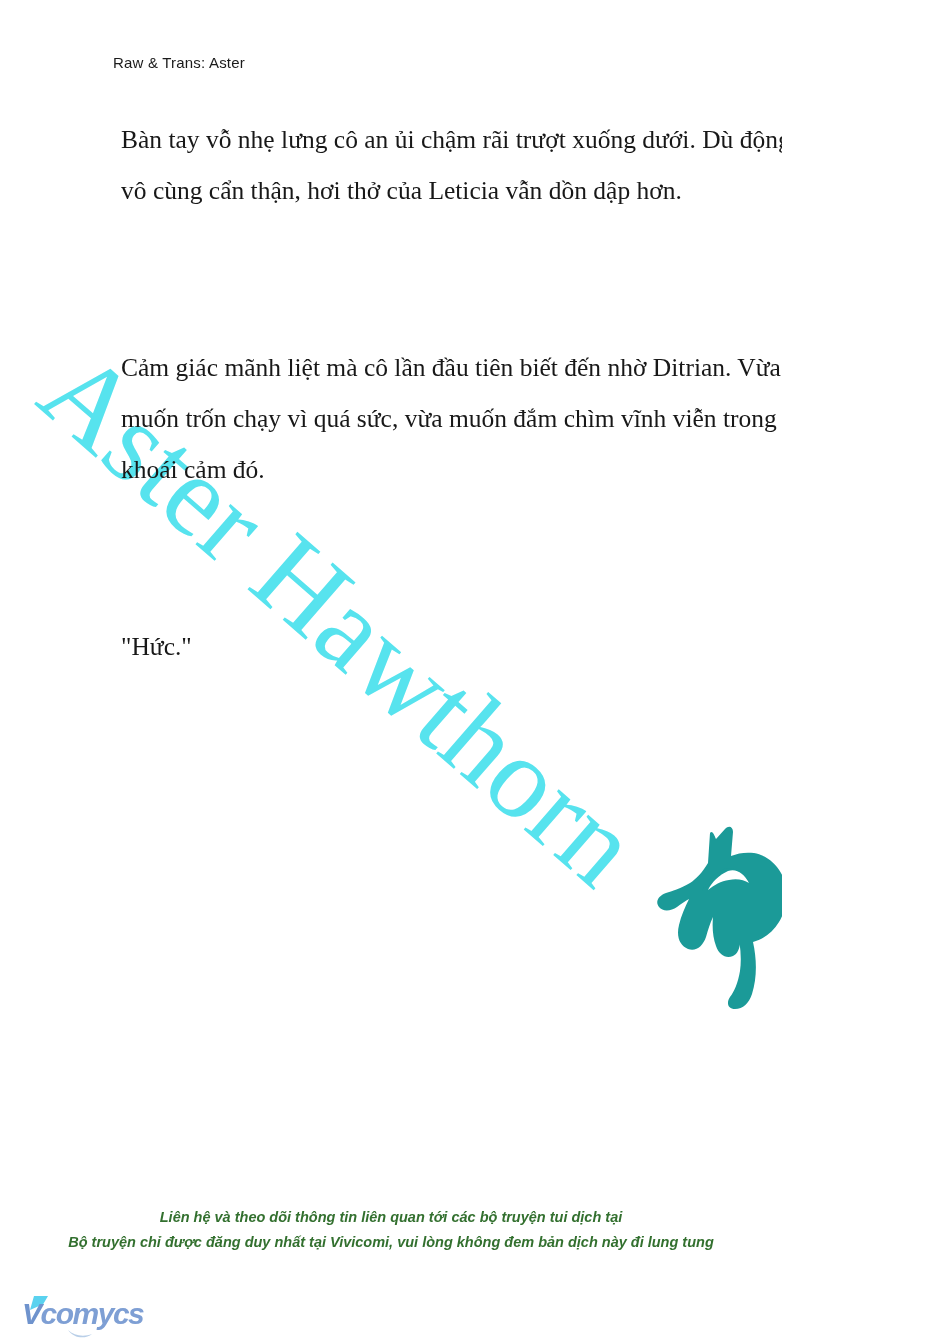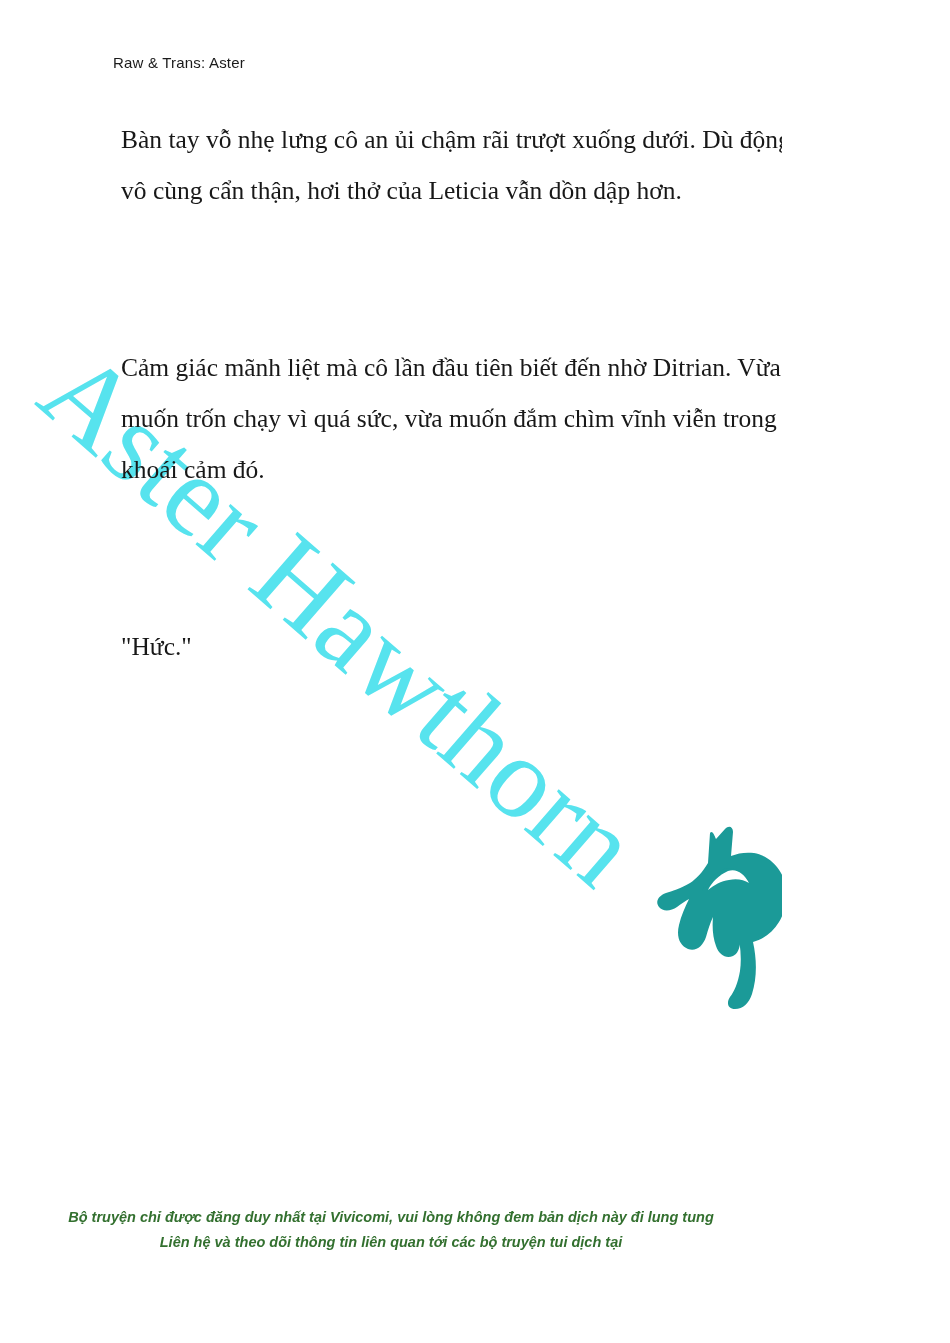--- a/index.html
+++ b/index.html
@@ -186,18 +186,27 @@
     <p class="spacer"></p>
     <p class="spacer"></p>
     <p>Cảm giác mãnh liệt mà cô lần đầu tiên biết đến nhờ Ditrian. Vừa muốn trốn chạy vì quá sức, vừa muốn đắm chìm vĩnh viễn trong khoái cảm đó.</p>
     <p class="spacer"></p>
     <p class="spacer"></p>
     <p>"Hức."</p>
     <p class="spacer"></p>
   </div>
 
   <div class="footer-note">
+    <div>Liên hệ và theo dõi thông tin liên quan tới các bộ truyện tui dịch tại</div>
     <div>Bộ truyện chỉ được đăng duy nhất tại Vivicomi, vui lòng không đem bản dịch này đi lung tung</div>
-    <div>Liên hệ và theo dõi thông tin liên quan tới các bộ truyện tui dịch tại</div>
-  </div>
-
+  </div>
+
+  <div class="site-logo">
+    <svg viewBox="0 0 145 48" width="145" height="48" aria-hidden="true" style="position:absolute;left:0;top:0;">
+      <path fill="#5ad2ef" d="M 26 4 L 40 4 L 27 26 L 31 14 L 22 18 Z"></path>
+      <path fill="#b9cfe8" d="M 60 38 C 66 44 76 45 84 42 C 78 47 66 47 60 38 Z"></path>
+    </svg>
+    <div class="logo-wordmark">
+      <span class="v-letter">V</span><span>comycs</span>
+    </div>
+  </div>
 
 </div>
 
 </body></html>

